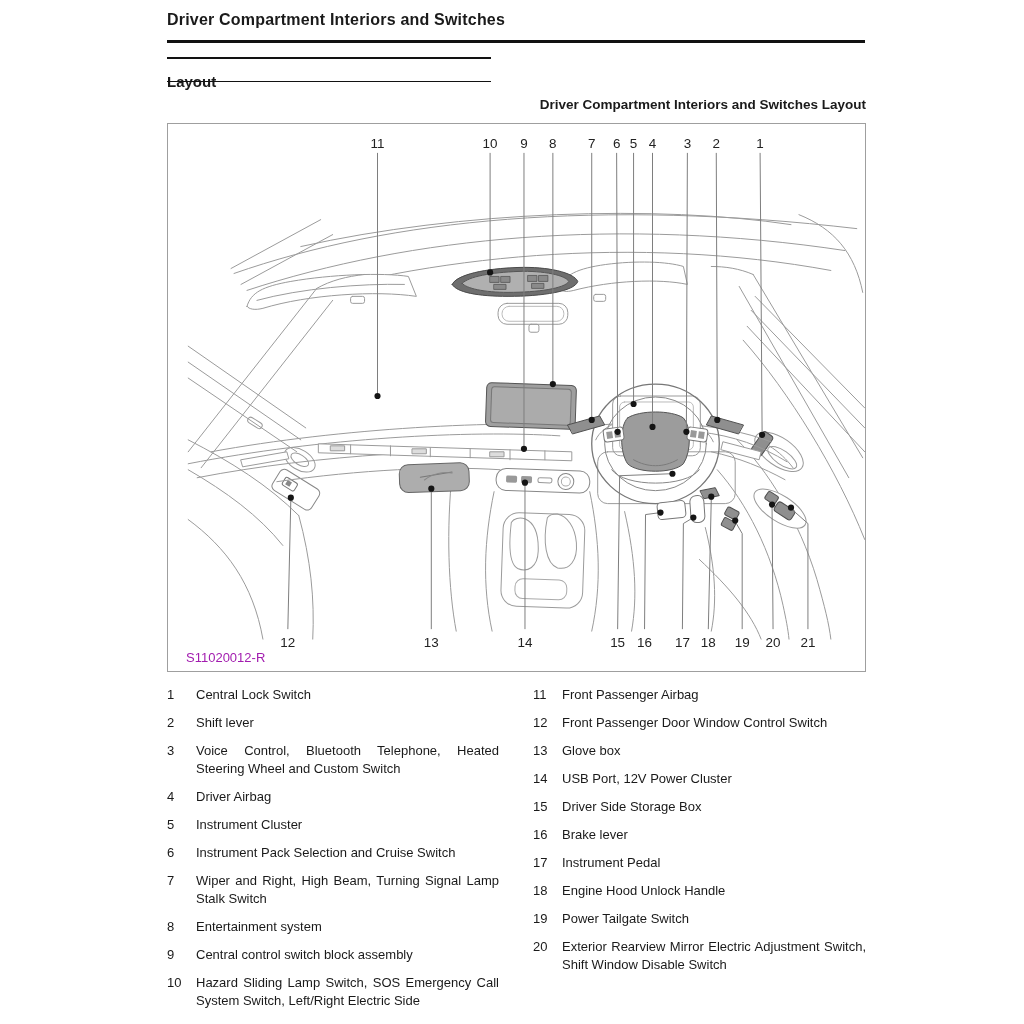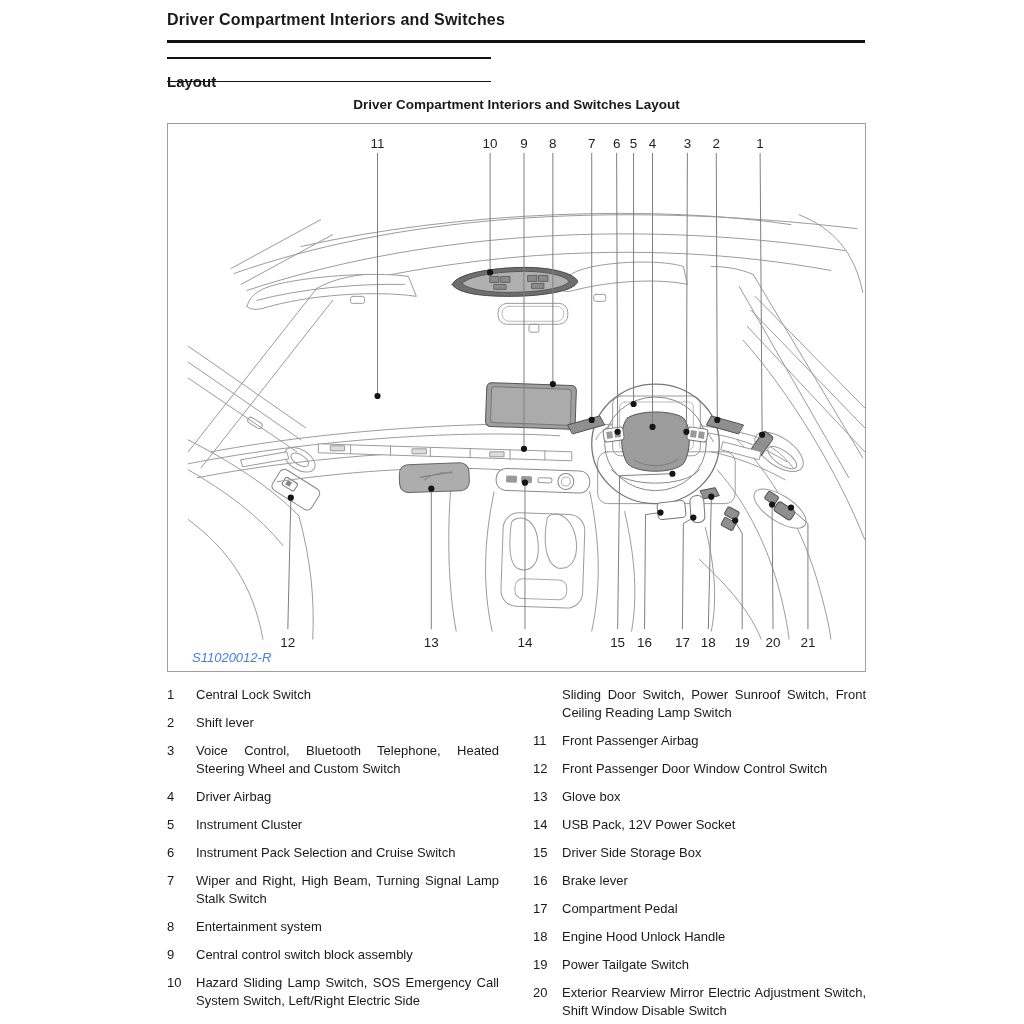--- a/index.html
+++ b/index.html
@@ -7,23 +7,23 @@
     width:1024px;height:1024px;position:relative;background:#ffffff;
     font-family:"Liberation Sans", sans-serif;color:#1a1a1a;overflow:hidden;
     -webkit-font-smoothing:antialiased;
   }
   .abs{position:absolute;}
   #page-title{left:167px;top:0;font-size:16px;font-weight:bold;letter-spacing:.2px;}
   #title-rule{left:167px;top:40px;width:698px;height:3px;background:#121212;}
   #section-rule-top{left:167px;top:57px;width:324px;height:2px;background:#121212;}
   #section-title{left:167px;top:61px;font-size:15px;font-weight:bold;}
   #section-rule-bottom{left:167px;top:81px;width:324px;height:1px;background:#121212;}
-  #figure-caption{left:167px;top:97px;width:699px;text-align:center;font-size:13.5px;font-weight:bold;}
+  #figure-caption{left:167px;top:97px;width:699px;text-align:right;font-size:13.5px;font-weight:bold;}
   #figure-box{left:167px;top:123px;width:697px;height:547px;border:1px solid #9f9f9f;background:#fff;}
-  #figure-code{position:absolute;left:24px;bottom:6px;font-size:13px;color:#3b82f6;font-style:italic;}
+  #figure-code{position:absolute;left:18px;bottom:6px;font-size:13px;color:#a21caf;}
   #legend{left:167px;top:686px;width:699px;}
   .col{position:absolute;top:0;}
   #legend-left{left:0;width:332px;}
   #legend-right{left:366px;width:333px;}
   .li{display:flex;margin-bottom:10px;font-size:13px;line-height:18px;}
   .li .num{flex:0 0 29px;}
   .li .txt{flex:1;text-align:justify;}
 </style>
 </head>
 <body>
@@ -336,50 +336,46 @@
         <span class="num">9</span>
         <span class="txt">Central control switch block assembly</span>
       </div>
     <div class="li">
         <span class="num">10</span>
         <span class="txt">Hazard Sliding Lamp Switch, SOS Emergency Call System Switch, Left/Right Electric Side</span>
       </div>
   </div>
   <div class="col" id="legend-right">
     <div class="li">
-        <span class="num"></span>
-        <span class="txt">Sliding Door Switch, Power Sunroof Switch, Front Ceiling Reading Lamp Switch</span>
-      </div>
-    <div class="li">
         <span class="num">11</span>
         <span class="txt">Front Passenger Airbag</span>
       </div>
     <div class="li">
         <span class="num">12</span>
         <span class="txt">Front Passenger Door Window Control Switch</span>
       </div>
     <div class="li">
         <span class="num">13</span>
         <span class="txt">Glove box</span>
       </div>
     <div class="li">
         <span class="num">14</span>
-        <span class="txt">USB Pack, 12V Power Socket</span>
+        <span class="txt">USB Port, 12V Power Cluster</span>
       </div>
     <div class="li">
         <span class="num">15</span>
         <span class="txt">Driver Side Storage Box</span>
       </div>
     <div class="li">
         <span class="num">16</span>
         <span class="txt">Brake lever</span>
       </div>
     <div class="li">
         <span class="num">17</span>
-        <span class="txt">Compartment Pedal</span>
+        <span class="txt">Instrument Pedal</span>
       </div>
     <div class="li">
         <span class="num">18</span>
         <span class="txt">Engine Hood Unlock Handle</span>
       </div>
     <div class="li">
         <span class="num">19</span>
         <span class="txt">Power Tailgate Switch</span>
       </div>
     <div class="li">

